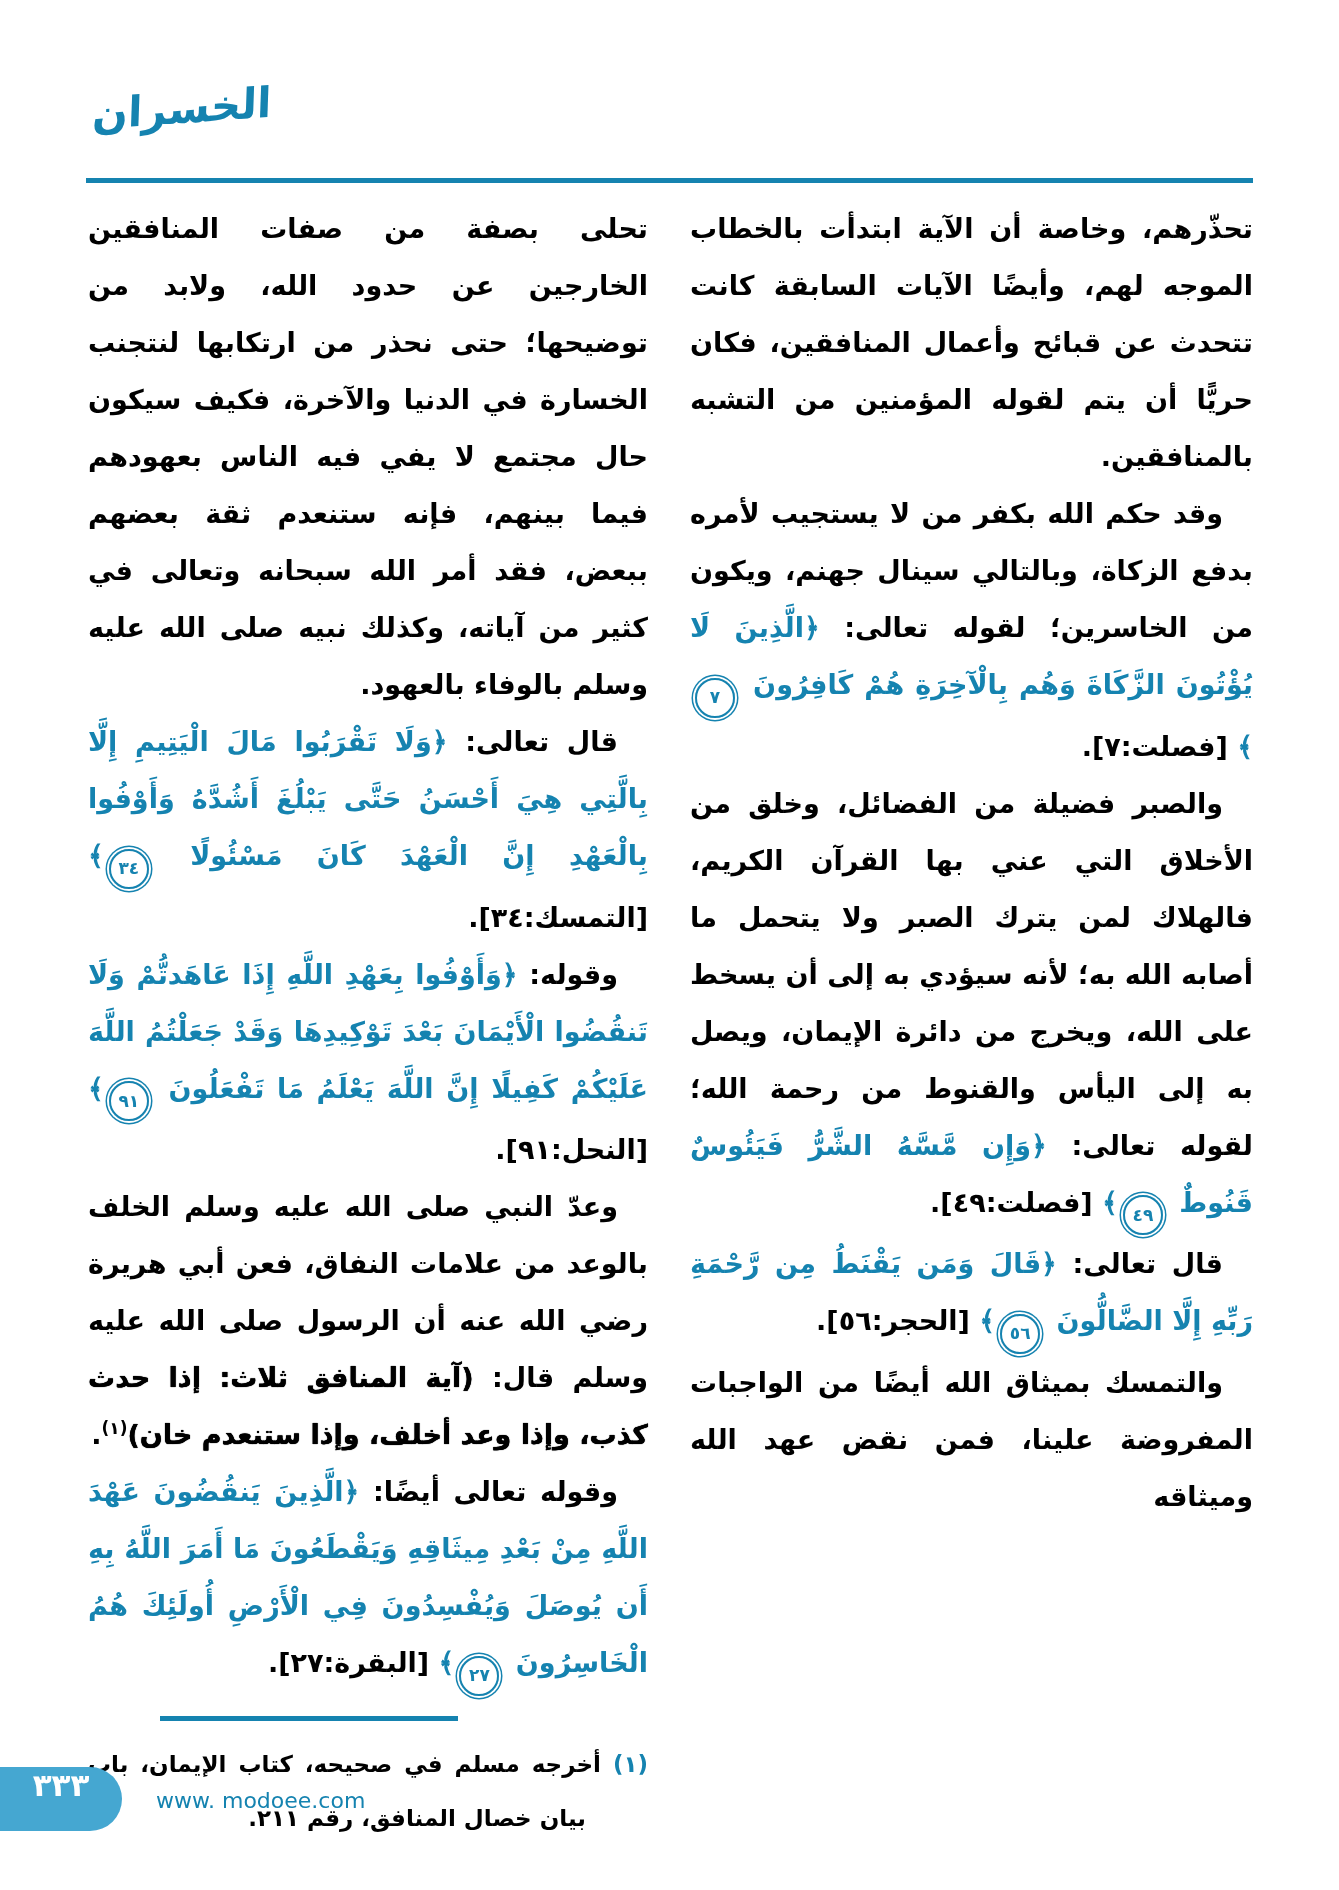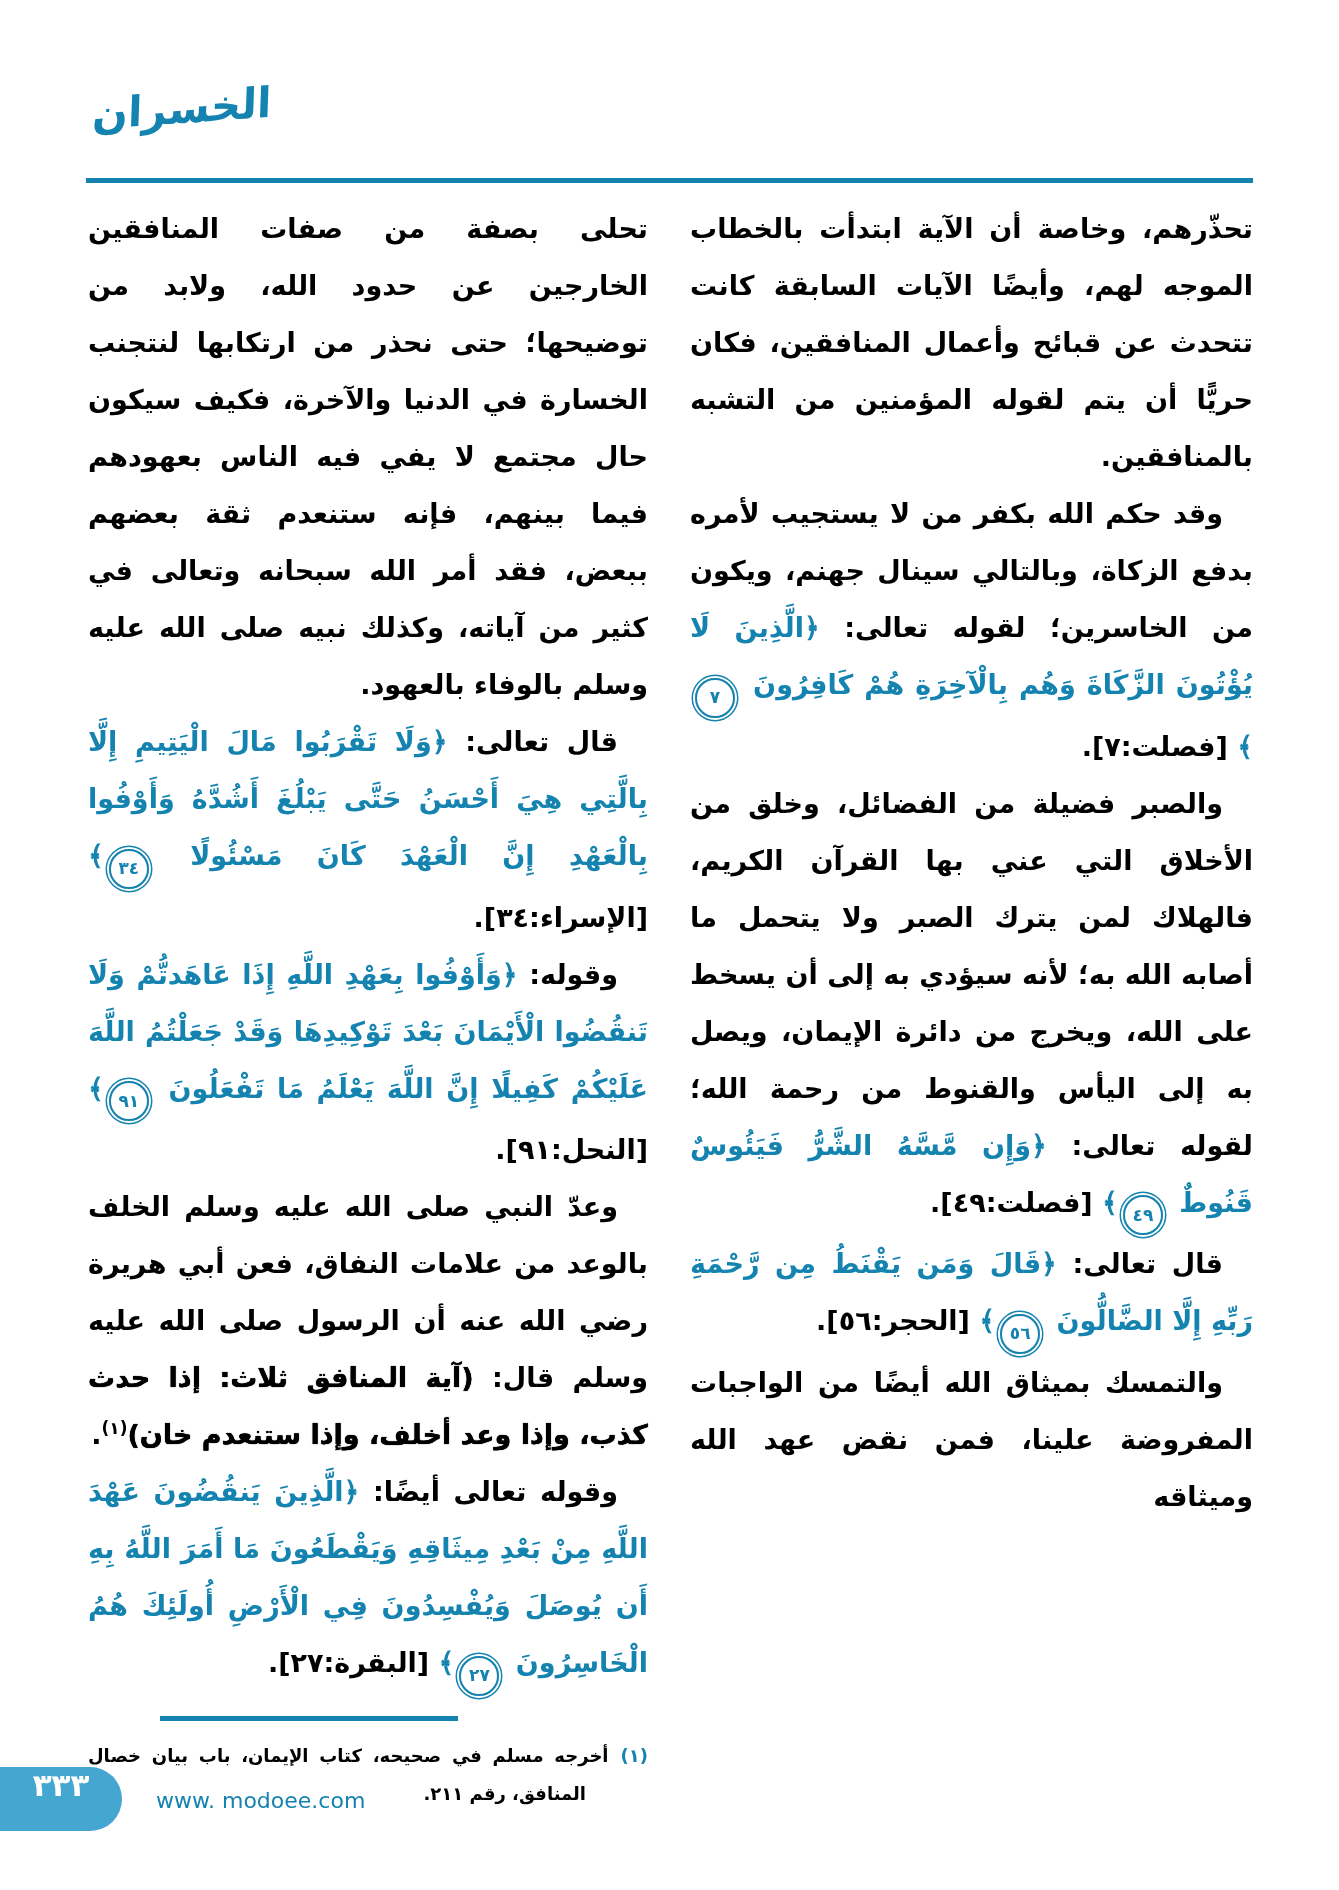--- a/index.html
+++ b/index.html
@@ -73,23 +73,23 @@
   }
   
   .footnote-block{margin-top:20px;}
   .footnote-rule{
     width:298px;height:5px;
     background:var(--accent);
     margin:0 190px 16px auto;
   }
   p.footnote{
     margin:0;
-    font-size:18px;
+    font-size:23px;
     font-weight:bold;
-    line-height:38px;
+    line-height:54px;
     text-align:justify;
     padding-right:62px;
     text-indent:-62px;
   }
   .fn-marker{color:var(--accent);margin-left:12px;}
   
   .page-badge{
     position:absolute;left:0;top:1767px;
     width:122px;height:64px;
     background:var(--badge);
@@ -120,21 +120,21 @@
     <div class="col">
         <p class="para"><span class="seg-n">تحذّرهم، وخاصة أن الآية ابتدأت بالخطاب الموجه لهم، وأيضًا الآيات السابقة كانت تتحدث عن قبائح وأعمال المنافقين، فكان حريًّا أن يتم لقوله المؤمنين من التشبه بالمنافقين.</span></p>
         <p class="para indent"><span class="seg-n">وقد حكم الله بكفر من لا يستجيب لأمره بدفع الزكاة، وبالتالي سينال جهنم، ويكون من الخاسرين؛ لقوله تعالى: </span><span class="seg-q">﴿الَّذِينَ لَا يُؤْتُونَ الزَّكَاةَ وَهُم بِالْآخِرَةِ هُمْ كَافِرُونَ </span><span class="seg-m">٧</span><span class="seg-q">﴾</span><span class="seg-r"> [فصلت:٧].</span></p>
         <p class="para indent"><span class="seg-n">والصبر فضيلة من الفضائل، وخلق من الأخلاق التي عني بها القرآن الكريم، فالهلاك لمن يترك الصبر ولا يتحمل ما أصابه الله به؛ لأنه سيؤدي به إلى أن يسخط على الله، ويخرج من دائرة الإيمان، ويصل به إلى اليأس والقنوط من رحمة الله؛ لقوله تعالى: </span><span class="seg-q">﴿وَإِن مَّسَّهُ الشَّرُّ فَيَئُوسٌ قَنُوطٌ </span><span class="seg-m">٤٩</span><span class="seg-q">﴾</span><span class="seg-r"> [فصلت:٤٩].</span></p>
         <p class="para indent"><span class="seg-n">قال تعالى: </span><span class="seg-q">﴿قَالَ وَمَن يَقْنَطُ مِن رَّحْمَةِ رَبِّهِ إِلَّا الضَّالُّونَ </span><span class="seg-m">٥٦</span><span class="seg-q">﴾</span><span class="seg-r"> [الحجر:٥٦].</span></p>
         <p class="para indent"><span class="seg-n">والتمسك بميثاق الله أيضًا من الواجبات المفروضة علينا، فمن نقض عهد الله وميثاقه</span></p>
       </div>
 
     <div class="col">
       <p class="para"><span class="seg-n">تحلى بصفة من صفات المنافقين الخارجين عن حدود الله، ولابد من توضيحها؛ حتى نحذر من ارتكابها لنتجنب الخسارة في الدنيا والآخرة، فكيف سيكون حال مجتمع لا يفي فيه الناس بعهودهم فيما بينهم، فإنه ستنعدم ثقة بعضهم ببعض، فقد أمر الله سبحانه وتعالى في كثير من آياته، وكذلك نبيه صلى الله عليه وسلم بالوفاء بالعهود.</span></p>
-        <p class="para indent"><span class="seg-n">قال تعالى: </span><span class="seg-q">﴿وَلَا تَقْرَبُوا مَالَ الْيَتِيمِ إِلَّا بِالَّتِي هِيَ أَحْسَنُ حَتَّى يَبْلُغَ أَشُدَّهُ وَأَوْفُوا بِالْعَهْدِ إِنَّ الْعَهْدَ كَانَ مَسْئُولًا </span><span class="seg-m">٣٤</span><span class="seg-q">﴾</span><span class="seg-r"> [الإسراء:٣٤].</span></p>
+        <p class="para indent"><span class="seg-n">قال تعالى: </span><span class="seg-q">﴿وَلَا تَقْرَبُوا مَالَ الْيَتِيمِ إِلَّا بِالَّتِي هِيَ أَحْسَنُ حَتَّى يَبْلُغَ أَشُدَّهُ وَأَوْفُوا بِالْعَهْدِ إِنَّ الْعَهْدَ كَانَ مَسْئُولًا </span><span class="seg-m">٣٤</span><span class="seg-q">﴾</span><span class="seg-r"> [التمسك:٣٤].</span></p>
         <p class="para indent"><span class="seg-n">وقوله: </span><span class="seg-q">﴿وَأَوْفُوا بِعَهْدِ اللَّهِ إِذَا عَاهَدتُّمْ وَلَا تَنقُضُوا الْأَيْمَانَ بَعْدَ تَوْكِيدِهَا وَقَدْ جَعَلْتُمُ اللَّهَ عَلَيْكُمْ كَفِيلًا إِنَّ اللَّهَ يَعْلَمُ مَا تَفْعَلُونَ </span><span class="seg-m">٩١</span><span class="seg-q">﴾</span><span class="seg-r"> [النحل:٩١].</span></p>
         <p class="para indent"><span class="seg-n">وعدّ النبي صلى الله عليه وسلم الخلف بالوعد من علامات النفاق، فعن أبي هريرة رضي الله عنه أن الرسول صلى الله عليه وسلم قال: </span><span class="seg-h">(آية المنافق ثلاث: إذا حدث كذب، وإذا وعد أخلف، وإذا ستنعدم خان)</span><span class="seg-s">(١)</span><span class="seg-n">.</span></p>
         <p class="para indent"><span class="seg-n">وقوله تعالى أيضًا: </span><span class="seg-q">﴿الَّذِينَ يَنقُضُونَ عَهْدَ اللَّهِ مِنْ بَعْدِ مِيثَاقِهِ وَيَقْطَعُونَ مَا أَمَرَ اللَّهُ بِهِ أَن يُوصَلَ وَيُفْسِدُونَ فِي الْأَرْضِ أُولَئِكَ هُمُ الْخَاسِرُونَ </span><span class="seg-m">٢٧</span><span class="seg-q">﴾</span><span class="seg-r"> [البقرة:٢٧].</span></p>
         <div class="footnote-block">
         <div class="footnote-rule"></div>
         <p class="footnote">
           <span class="fn-marker">(١)</span><span>أخرجه مسلم في صحيحه، كتاب الإيمان، باب بيان خصال المنافق، رقم ٢١١.</span>
         </p>
       </div>
     </div>

